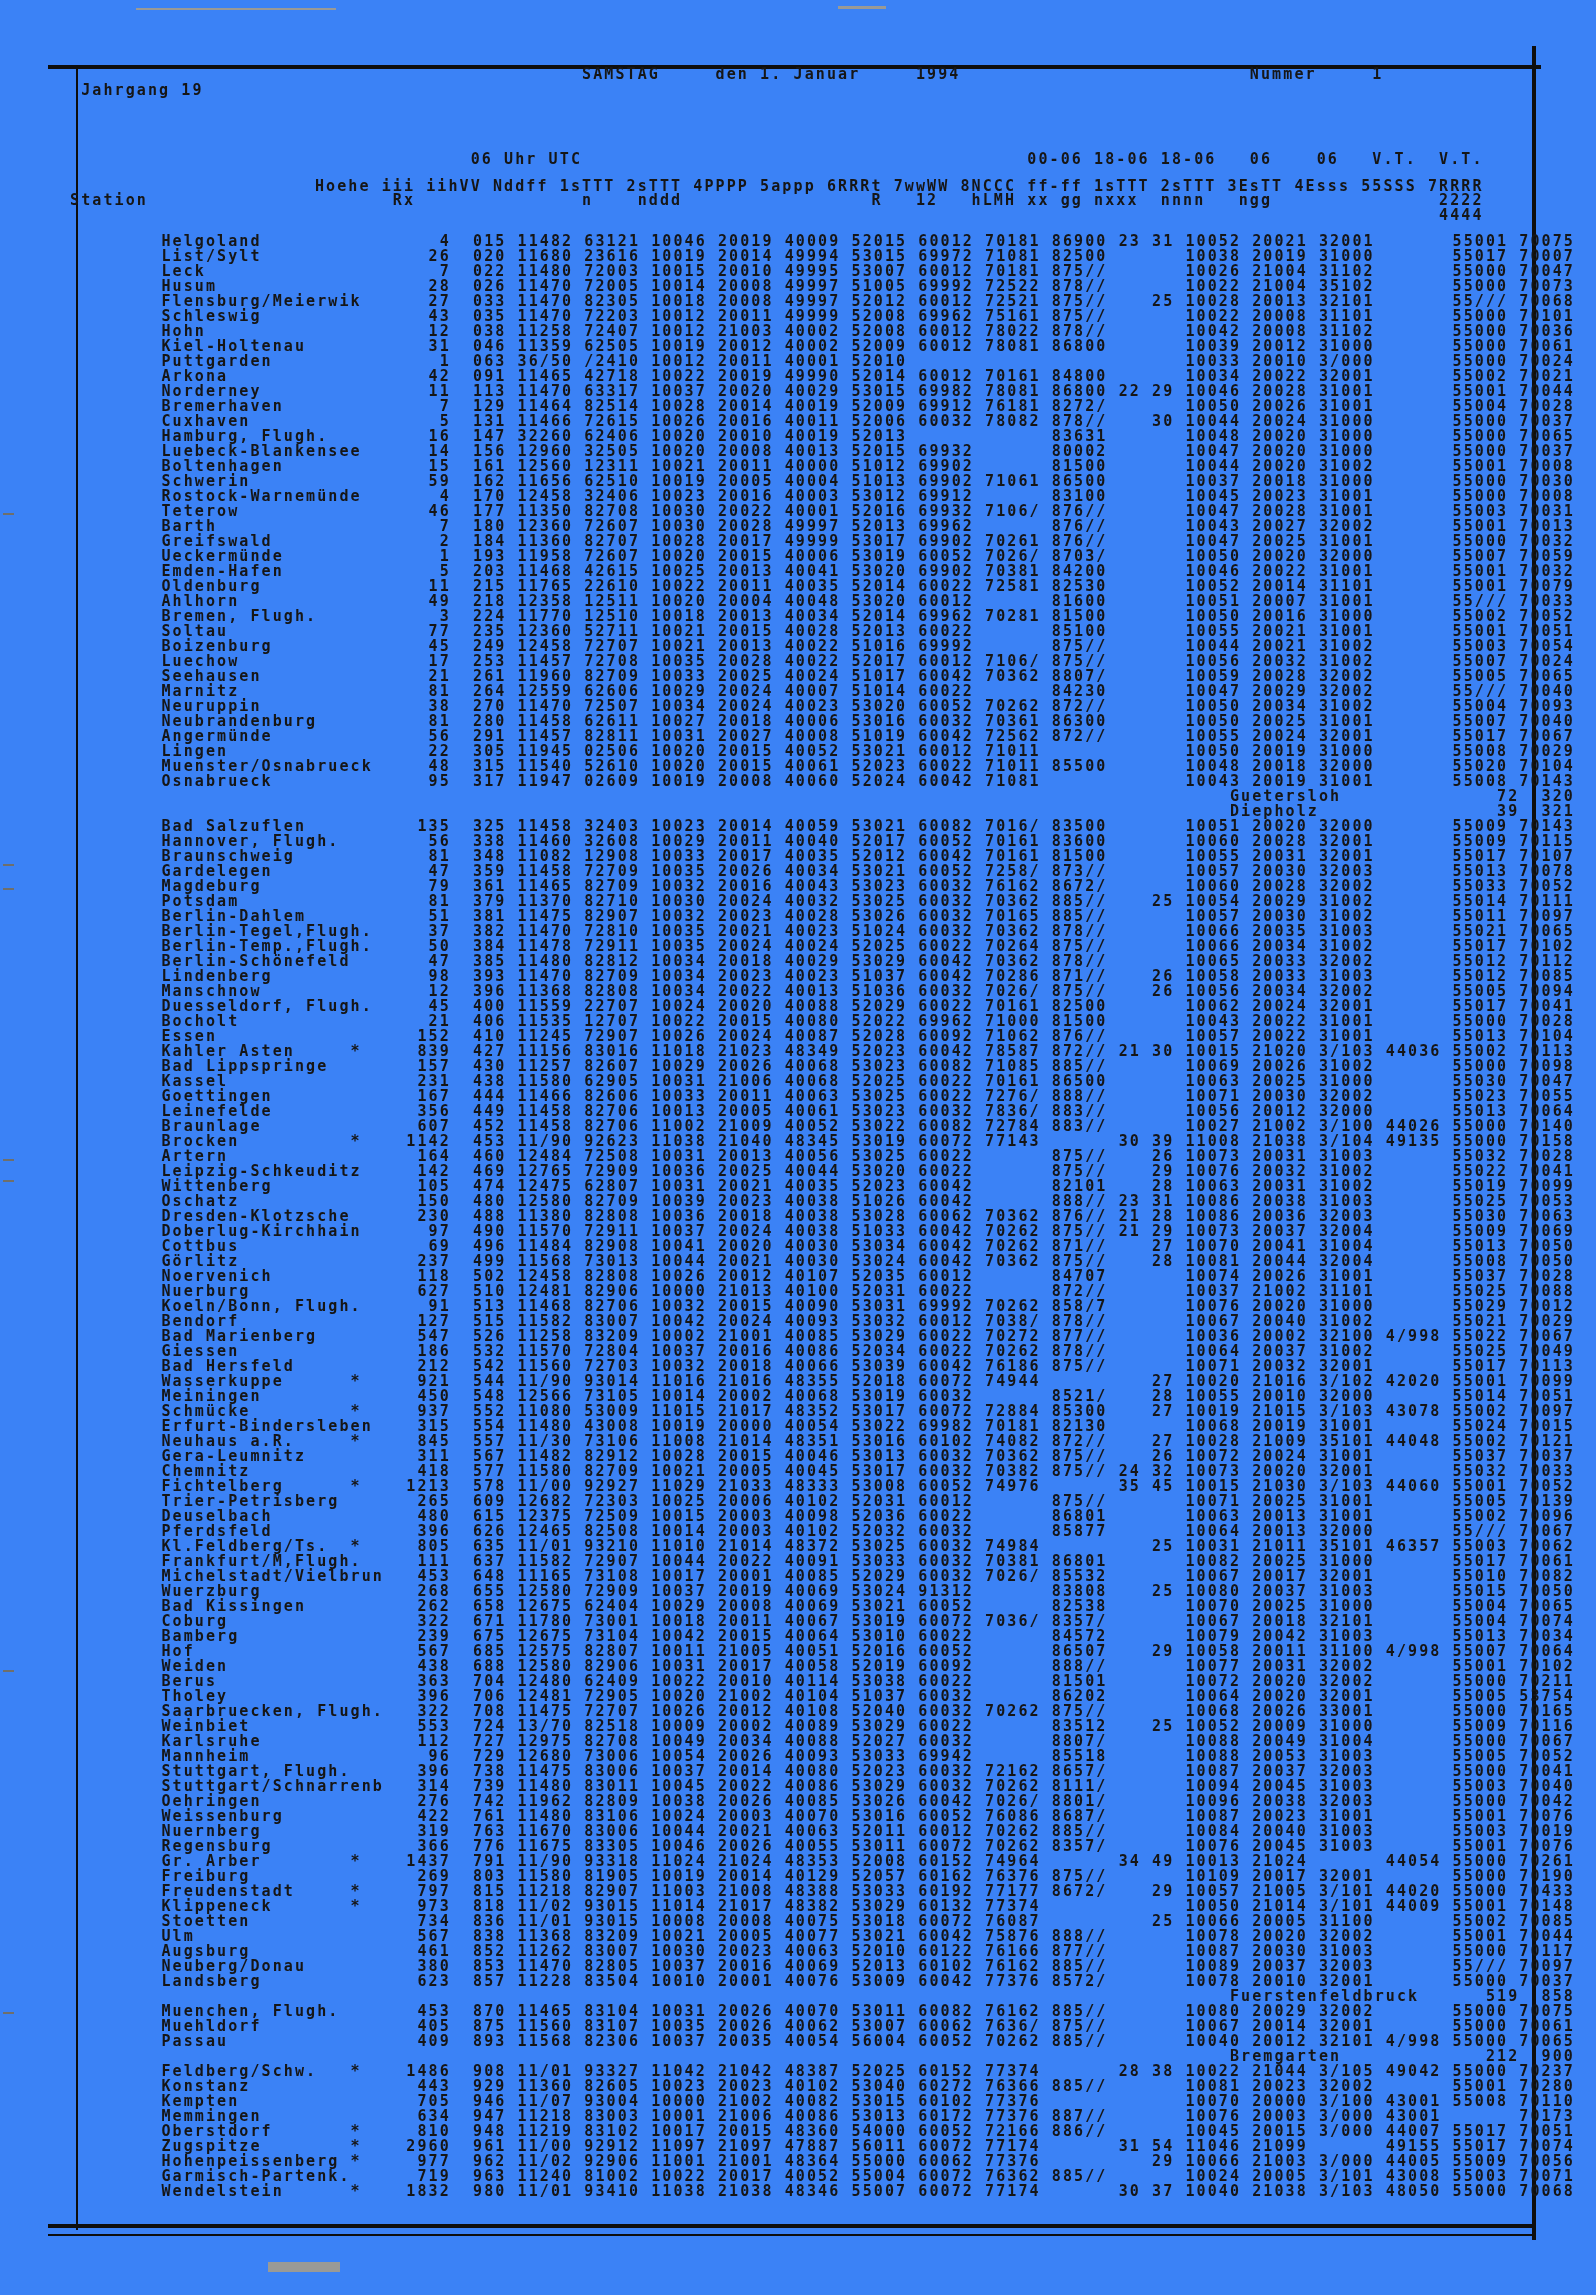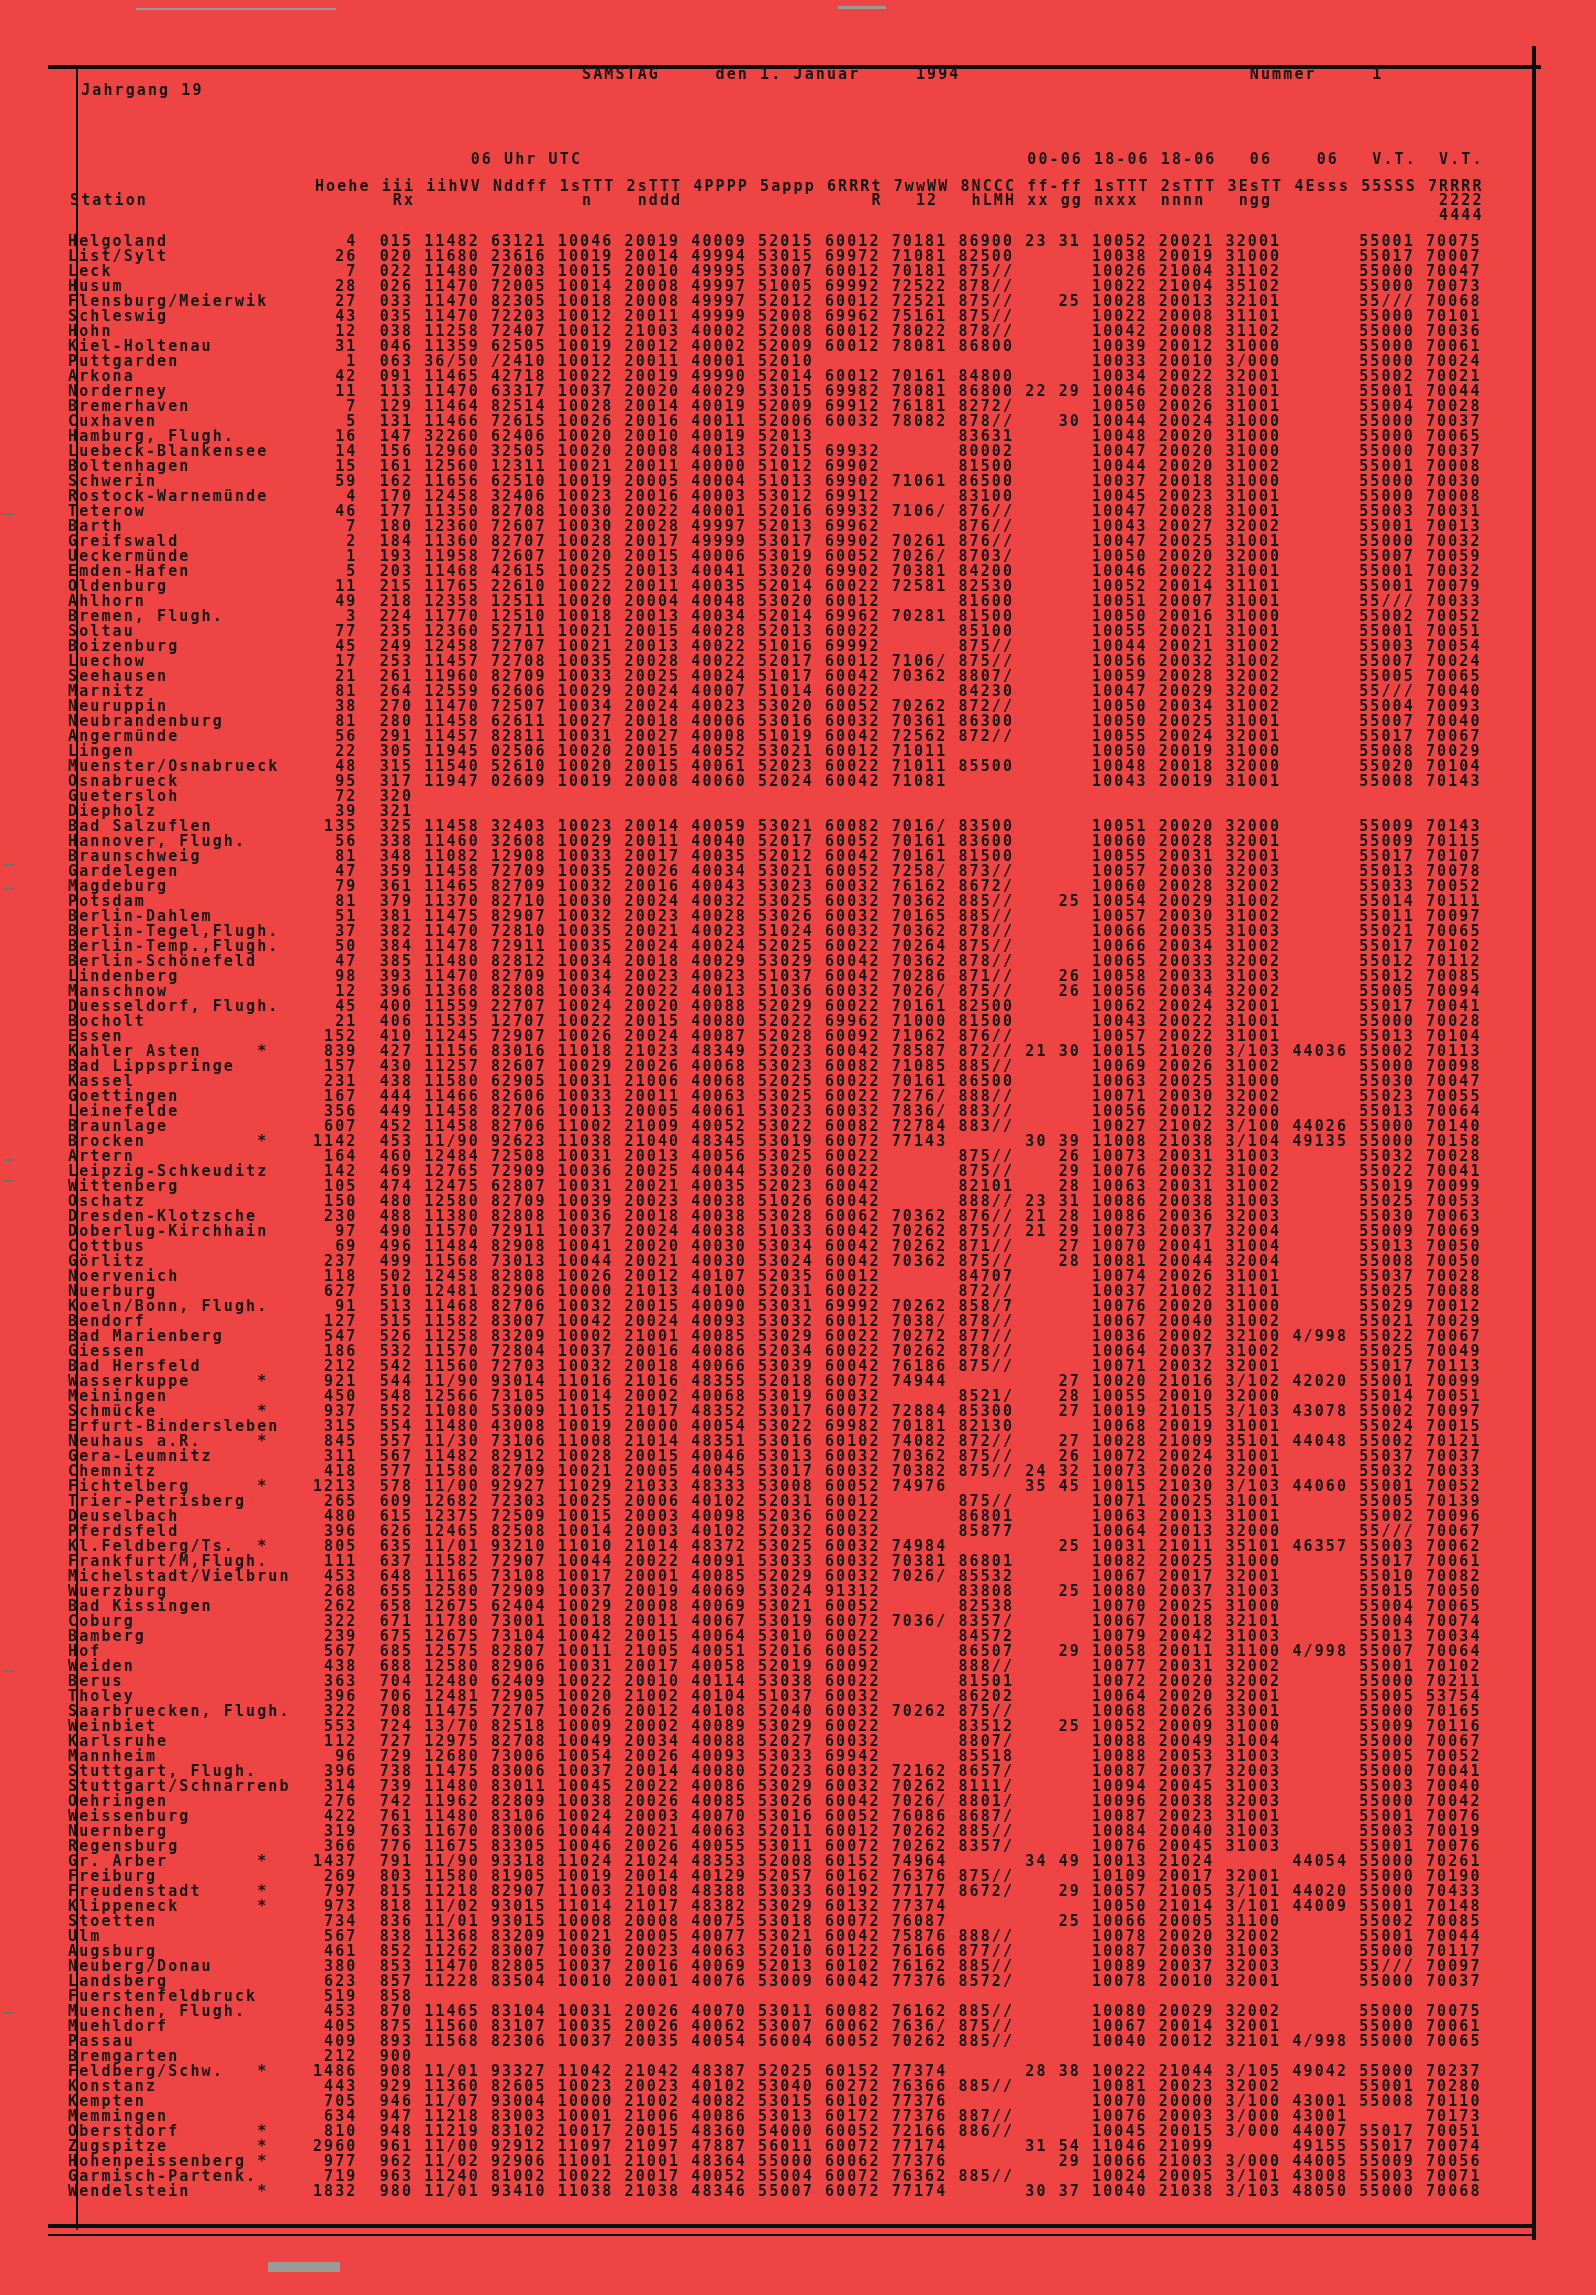--- a/index.html
+++ b/index.html
@@ -3,31 +3,31 @@
 <meta charset="utf-8">
 <style>
   html,body{margin:0;padding:0;}
   body{
     width:1597px;height:2295px;position:relative;
     background:#f7f7f5;
     font-family:"DejaVu Sans Mono", monospace;
   }
   .sheet{
     position:absolute;left:0;top:0;width:1597px;height:2295px;
-    background:#ef4444;overflow:hidden;
+    background:#3b82f6;overflow:hidden;
   }
   .rule{position:absolute;background:#0e0e0e;}
   .txtline{
     position:absolute;left:70px;
     font-size:15px;font-weight:700;color:#161616;
     letter-spacing:2.1px;white-space:pre;line-height:15px;
   }
   .rows .txtline{position:static;}
   .rows{
-    position:absolute;left:68px;top:234px;width:1501px;
+    position:absolute;left:74px;top:234px;width:1501px;text-align:right;
   }
   .artifact{position:absolute;background:#9a9a96;}
   .tickmark{position:absolute;background:#6f6f6b;width:11.2px;height:2.4px;left:3.2px;}
 </style>
 </head>
 <body>
 
 <div class="sheet">
 
   <div class="rule" style="left:48px;top:65px;width:1493px;height:4px;"></div>

